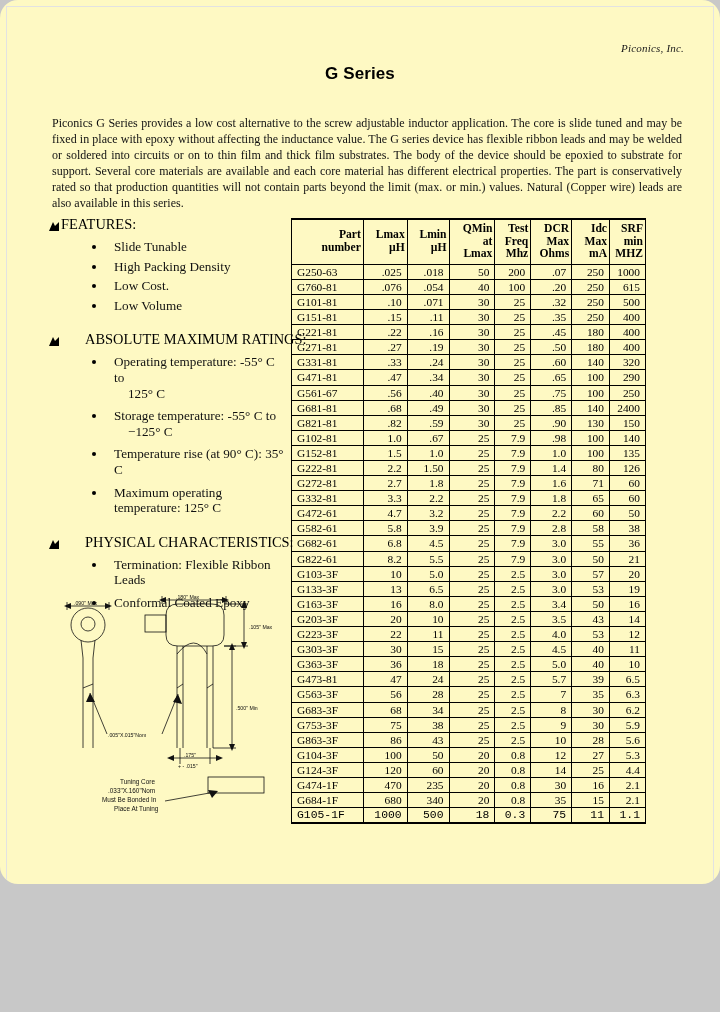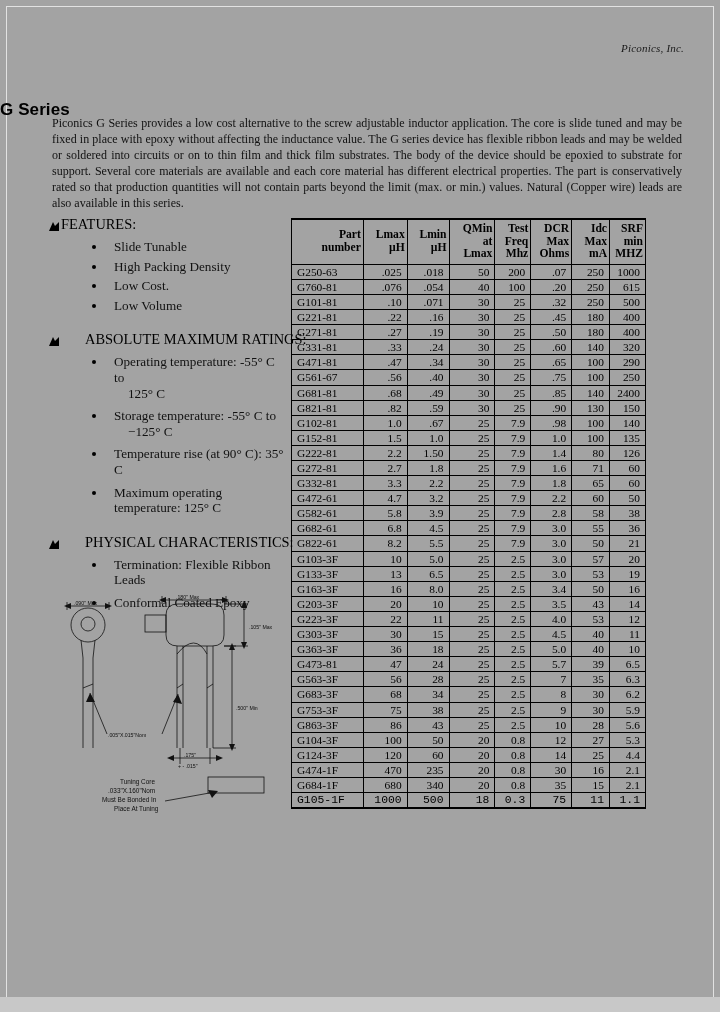--- a/index.html
+++ b/index.html
@@ -6,24 +6,25 @@
     margin: 0;
     padding: 0;
     background: #c8c8c8;
   }
   body {
     font-family: "Liberation Serif", serif;
   }
   .page {
     position: relative;
     width: 720px;
-    height: 997px;
-    background: #a3a3a3;
+    height: 884px;
+    background: #fef9c3;
     overflow: hidden;
     box-sizing: border-box;
+    border-radius: 18px;
   }
   .sheet-border {
     position: absolute;
     left: 6px;
     top: 6px;
     width: 708px;
     height: 1000px;
     border: 1px solid #e2e2e2;
     box-sizing: border-box;
     pointer-events: none;
@@ -38,27 +39,26 @@
     font-style: italic;
     font-size: 11px;
     color: #1a1a1a;
     letter-spacing: .2px;
   }
   .doc-title {
     position: absolute;
     left: 0;
     right: 0;
     top: 64px;
-    text-align: left;
+    text-align: center;
     font-family: "Liberation Sans", sans-serif;
     font-weight: bold;
     font-size: 17px;
     color: #000;
     letter-spacing: .1px;
-    margin-top: 36px;
   }
 
   
   .intro {
     position: absolute;
     left: 52px;
     top: 103px;
     width: 630px;
     font-size: 12px;
     line-height: 16.1px;
@@ -380,20 +380,30 @@
           <tr class="grp">
             <td class="part">G101-81</td>
             <td>.10</td>
             <td>.071</td>
             <td>30</td>
             <td>25</td>
             <td>.32</td>
             <td>250</td>
             <td>500</td>
           </tr>
+          <tr class="grp">
+            <td class="part">G151-81</td>
+            <td>.15</td>
+            <td>.11</td>
+            <td>30</td>
+            <td>25</td>
+            <td>.35</td>
+            <td>250</td>
+            <td>400</td>
+          </tr>
           <tr>
             <td class="part">G221-81</td>
             <td>.22</td>
             <td>.16</td>
             <td>30</td>
             <td>25</td>
             <td>.45</td>
             <td>180</td>
             <td>400</td>
           </tr>

